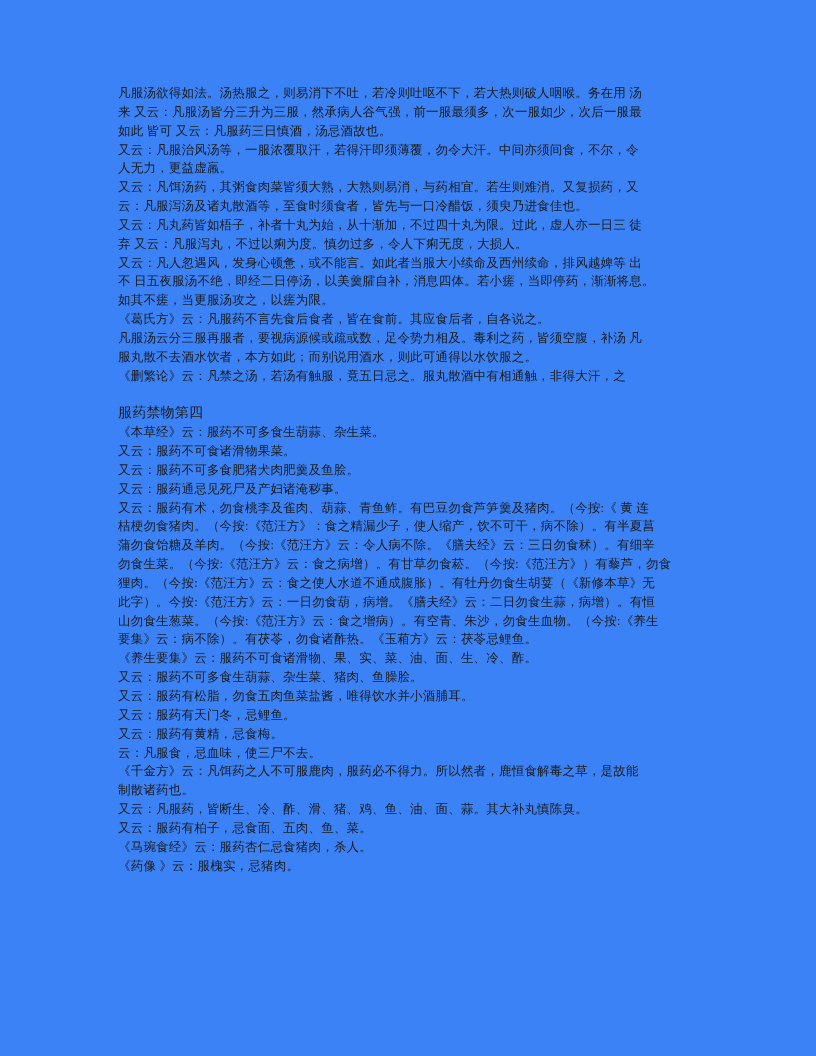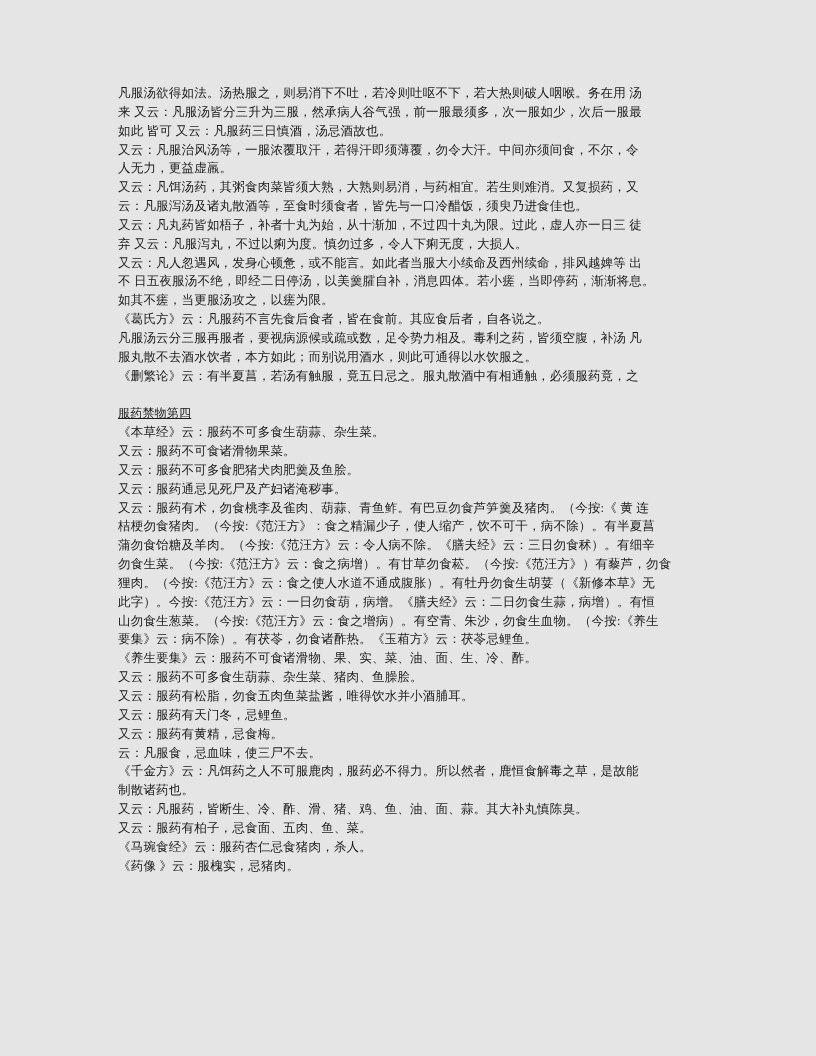--- a/index.html
+++ b/index.html
@@ -11,40 +11,39 @@
     width: 816px;
     height: 1056px;
     font-family: "Liberation Serif", "DejaVu Serif", serif;
     color: #1a1a1a;
     overflow: hidden;
   }
   .page {
     box-sizing: border-box;
     width: 816px;
     height: 1056px;
-    background: #e5e5e5;
+    background: #3b82f6;
     padding: 84px 112px 53px 118px;
   }
   .doc-body {
     width: 586px;
   }
   .doc-line {
     font-size: 12.5px;
     line-height: 18.85px;
     letter-spacing: 0.2px;
     white-space: pre-wrap;
     word-break: break-all;
     text-align: left;
   }
   .doc-line.blank {
     min-height: 18.85px;
   }
   .doc-line.heading {
-    font-size: 12px;
-    text-decoration: underline;
+    font-size: 14px;
   }
 </style>
 </head>
 <body>
 
 <div class="page">
   <div class="doc-body">
       <div class="doc-line body">凡服汤欲得如法。汤热服之，则易消下不吐，若冷则吐呕不下，若大热则破人咽喉。务在用 汤</div>
       <div class="doc-line body">来 又云：凡服汤皆分三升为三服，然承病人谷气强，前一服最须多，次一服如少，次后一服最</div>
       <div class="doc-line body">如此 皆可 又云：凡服药三日慎酒，汤忌酒故也。</div>
@@ -53,21 +52,21 @@
       <div class="doc-line body">又云：凡饵汤药，其粥食肉菜皆须大熟，大熟则易消，与药相宜。若生则难消。又复损药，又</div>
       <div class="doc-line body">云：凡服泻汤及诸丸散酒等，至食时须食者，皆先与一口冷醋饭，须臾乃进食佳也。</div>
       <div class="doc-line body">又云：凡丸药皆如梧子，补者十丸为始，从十渐加，不过四十丸为限。过此，虚人亦一日三 徒</div>
       <div class="doc-line body">弃 又云：凡服泻丸，不过以痢为度。慎勿过多，令人下痢无度，大损人。</div>
       <div class="doc-line body">又云：凡人忽遇风，发身心顿惫，或不能言。如此者当服大小续命及西州续命，排风越婢等 出</div>
       <div class="doc-line body">不 日五夜服汤不绝，即经二日停汤，以美羹臛自补，消息四体。若小瘥，当即停药，渐渐将息。</div>
       <div class="doc-line body">如其不瘥，当更服汤攻之，以瘥为限。</div>
       <div class="doc-line body">《葛氏方》云：凡服药不言先食后食者，皆在食前。其应食后者，自各说之。</div>
       <div class="doc-line body">凡服汤云分三服再服者，要视病源候或疏或数，足令势力相及。毒利之药，皆须空腹，补汤 凡</div>
       <div class="doc-line body">服丸散不去酒水饮者，本方如此；而别说用酒水，则此可通得以水饮服之。</div>
-      <div class="doc-line body">《删繁论》云：有半夏菖，若汤有触服，竟五日忌之。服丸散酒中有相通触，必须服药竟，之</div>
+      <div class="doc-line body">《删繁论》云：凡禁之汤，若汤有触服，竟五日忌之。服丸散酒中有相通触，非得大汗，之</div>
       <div class="doc-line blank">&nbsp;</div>
       <div class="doc-line heading">服药禁物第四</div>
       <div class="doc-line body">《本草经》云：服药不可多食生葫蒜、杂生菜。</div>
       <div class="doc-line body">又云：服药不可食诸滑物果菜。</div>
       <div class="doc-line body">又云：服药不可多食肥猪犬肉肥羹及鱼脍。</div>
       <div class="doc-line body">又云：服药通忌见死尸及产妇诸淹秽事。</div>
       <div class="doc-line body">又云：服药有术，勿食桃李及雀肉、葫蒜、青鱼鲊。有巴豆勿食芦笋羹及猪肉。（今按:《 黄 连</div>
       <div class="doc-line body">桔梗勿食猪肉。（今按:《范汪方》：食之精漏少子，使人缩产，饮不可干，病不除）。有半夏菖</div>
       <div class="doc-line body">蒲勿食饴糖及羊肉。（今按:《范汪方》云：令人病不除。《膳夫经》云：三日勿食秫）。有细辛</div>
       <div class="doc-line body">勿食生菜。（今按:《范汪方》云：食之病增）。有甘草勿食菘。（今按:《范汪方》）有藜芦，勿食</div>

